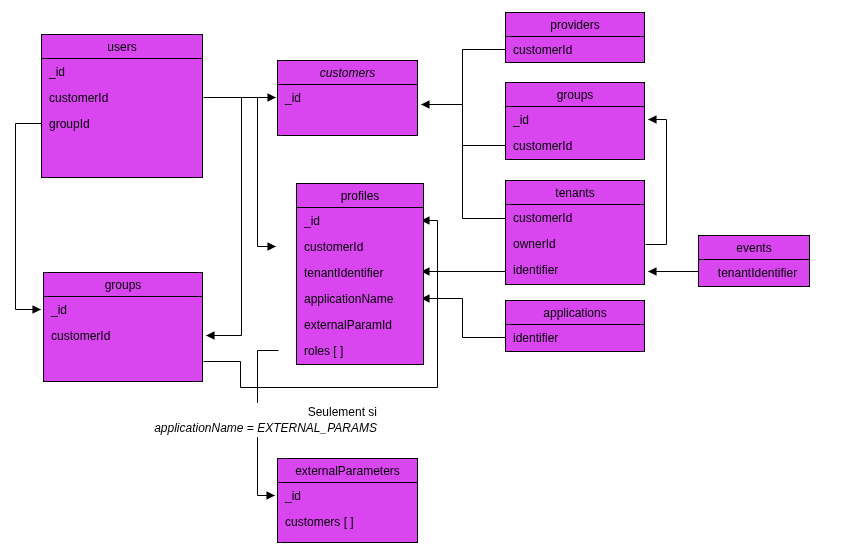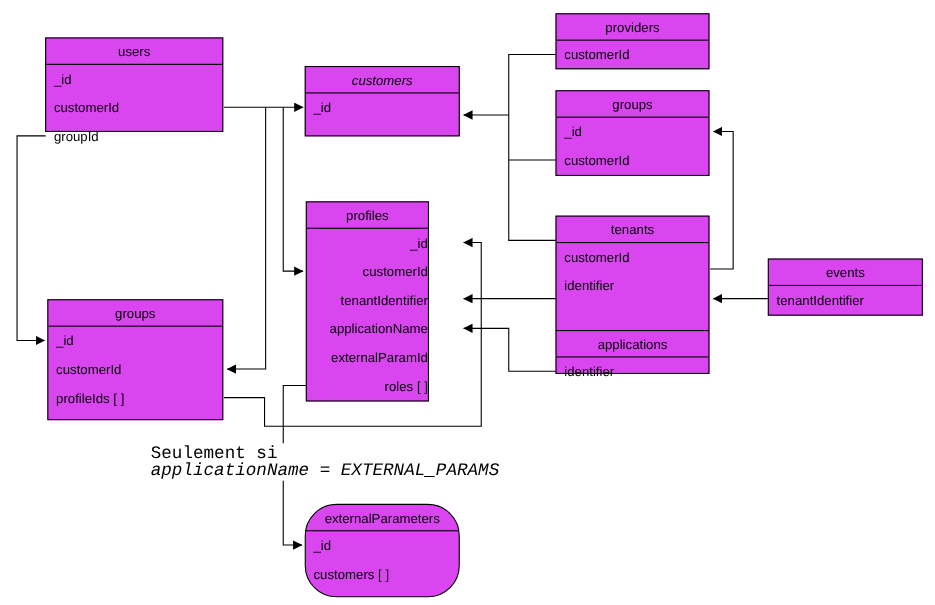--- a/index.html
+++ b/index.html
@@ -14,22 +14,22 @@
   }
   .entity-title{
     height:24px;border-bottom:1px solid #000;display:flex;align-items:center;
     justify-content:center;box-sizing:border-box;white-space:nowrap;
   }
   .entity-title.italic{font-style:italic;}
   .entity-row{
     height:26px;line-height:26px;padding-left:7px;white-space:nowrap;overflow:hidden;
   }
   .edge-note{
-    position:absolute;z-index:3;background:#ffffff;text-align:left;
-    font-size:16px;line-height:16px;padding:1px 2px;white-space:nowrap;font-family:Liberation Mono, monospace;
+    position:absolute;z-index:3;background:#ffffff;text-align:right;
+    font-size:12px;line-height:16px;padding:1px 2px;white-space:nowrap;
   }
   .edge-note .l2{font-style:italic;}
 </style>
 </head>
 <body>
 
 <div class="canvas">
 
   <svg class="edges" width="850" height="550" xmlns="http://www.w3.org/2000/svg">
     <defs>
@@ -47,77 +47,77 @@
       <path d="M 505 49 H 462 V 218 H 505"></path>
       <path d="M 505 145 H 462"></path>
       <path d="M 462 104 H 421" marker-end="url(#arrow)"></path>
       <path d="M 645 244 H 666 V 119 H 648" marker-end="url(#arrow)"></path>
       <path d="M 698 271 H 648" marker-end="url(#arrow)"></path>
       <path d="M 505 271 H 421" marker-end="url(#arrow)"></path>
       <path d="M 505 337 H 462 V 298 H 421" marker-end="url(#arrow)"></path>
     </g>
   </svg>
 
-  <div class="entity" style="left:41px;top:34px;width:162px;height:86px;">
+  <div class="entity" style="left:41px;top:34px;width:162px;height:144px;">
     <div class="entity-title">users</div>
     <div class="entity-row">_id</div>
     <div class="entity-row">customerId</div>
     <div class="entity-row">groupId</div>
   </div>
 
-  <div class="entity" style="left:277px;top:60px;width:141px;height:64px;">
+  <div class="entity" style="left:277px;top:60px;width:141px;height:76px;">
     <div class="entity-title italic">customers</div>
     <div class="entity-row">_id</div>
   </div>
 
   <div class="entity" style="left:505px;top:12px;width:140px;height:51px;">
     <div class="entity-title">providers</div>
     <div class="entity-row">customerId</div>
   </div>
 
   <div class="entity" style="left:505px;top:82px;width:140px;height:78px;">
     <div class="entity-title">groups</div>
     <div class="entity-row">_id</div>
     <div class="entity-row">customerId</div>
   </div>
 
-  <div class="entity" style="left:505px;top:196px;width:140px;height:105px;">
+  <div class="entity" style="left:505px;top:180px;width:140px;height:105px;">
     <div class="entity-title">tenants</div>
     <div class="entity-row">customerId</div>
+    <div class="entity-row">ownerId</div>
     <div class="entity-row">identifier</div>
   </div>
 
-  <div class="entity" style="left:698px;top:235px;width:141px;height:52px;">
+  <div class="entity" style="left:698px;top:235px;width:112px;height:52px;text-align:center;">
     <div class="entity-title">events</div>
     <div class="entity-row">tenantIdentifier</div>
   </div>
 
-  <div class="entity" style="left:278px;top:183px;width:112px;height:182px;text-align:right;">
+  <div class="entity" style="left:296px;top:183px;width:128px;height:182px;">
     <div class="entity-title">profiles</div>
     <div class="entity-row">_id</div>
     <div class="entity-row">customerId</div>
     <div class="entity-row">tenantIdentifier</div>
     <div class="entity-row">applicationName</div>
     <div class="entity-row">externalParamId</div>
     <div class="entity-row">roles [ ]</div>
   </div>
 
-  <div class="entity" style="left:505px;top:300px;width:140px;height:40px;">
+  <div class="entity" style="left:505px;top:300px;width:140px;height:52px;">
     <div class="entity-title">applications</div>
     <div class="entity-row">identifier</div>
   </div>
 
   <div class="entity" style="left:43px;top:272px;width:160px;height:110px;">
     <div class="entity-title">groups</div>
     <div class="entity-row">_id</div>
     <div class="entity-row">customerId</div>
-    <div class="entity-row">profileIds [ ]</div>
   </div>
 
-  <div class="entity" style="left:277px;top:458px;width:141px;height:85px;border-radius:29px;">
+  <div class="entity" style="left:277px;top:458px;width:141px;height:85px;">
     <div class="entity-title">externalParameters</div>
     <div class="entity-row">_id</div>
     <div class="entity-row">customers [ ]</div>
   </div>
 
   <div class="edge-note" style="left:135px;top:403px;width:240px;">
     <div class="l1">Seulement si</div>
     <div class="l2">applicationName = EXTERNAL_PARAMS</div>
   </div>
 

